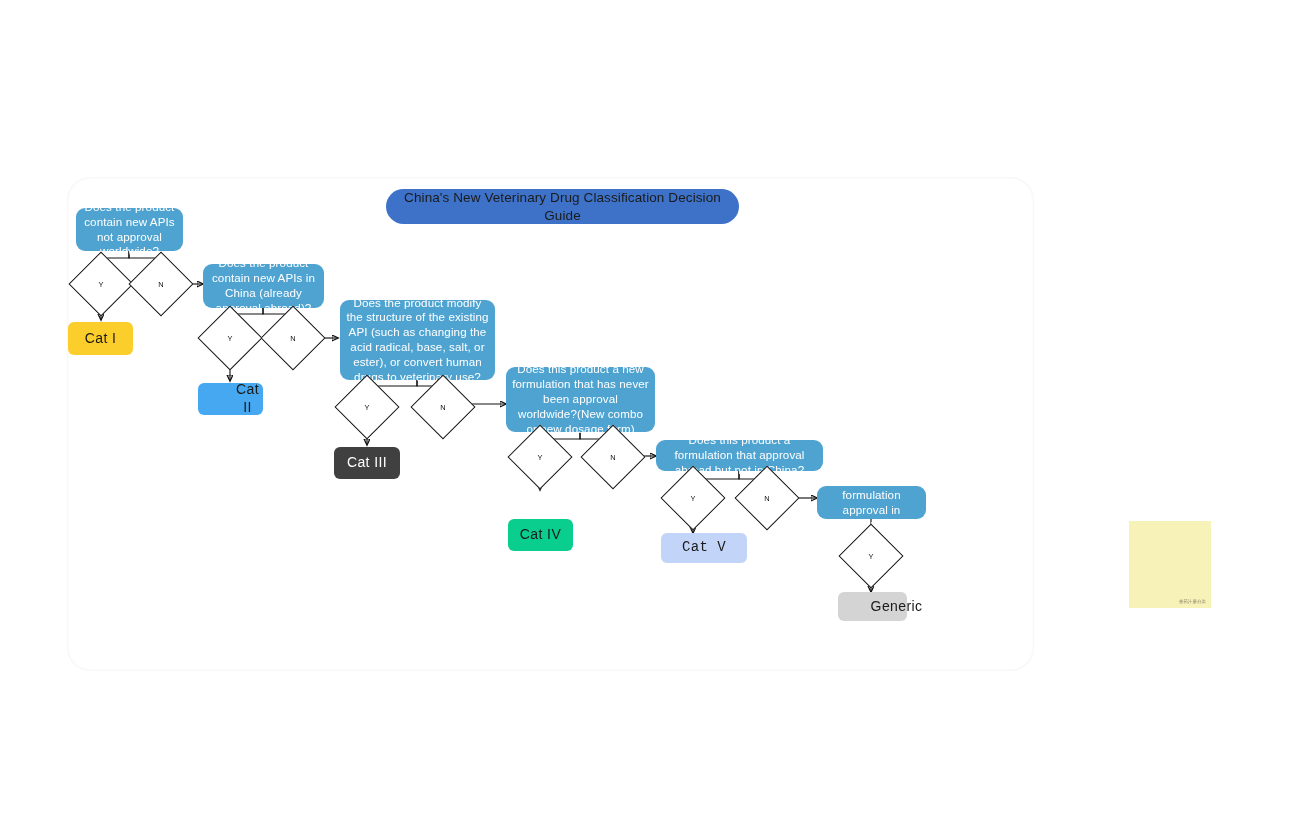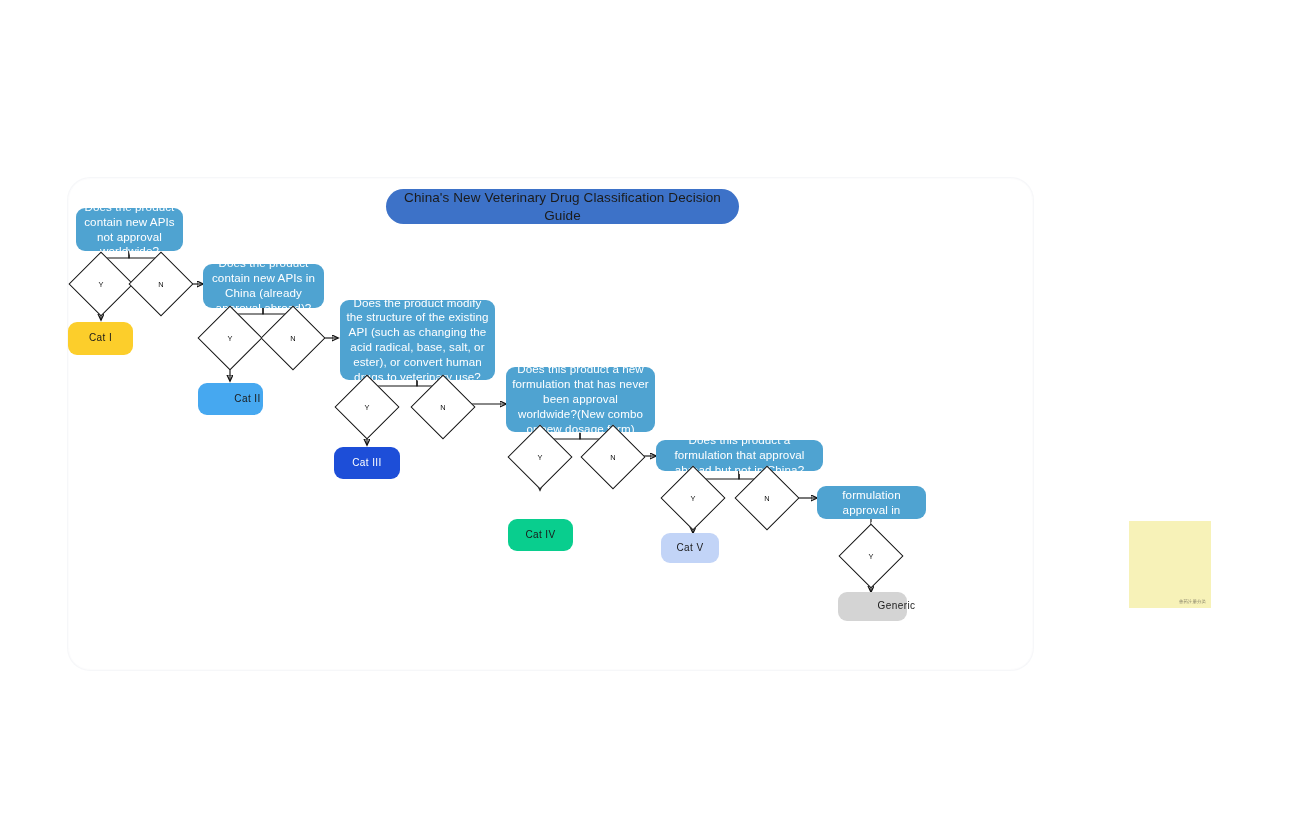--- a/index.html
+++ b/index.html
@@ -39,27 +39,28 @@
     color:#1b1b1b;
     font-size:13.5px;
   }
   .q-node{
     background:#4FA3D1;
     color:#ffffff;
     font-size:11.6px;
     padding:4px 6px;
   }
   .term-node{
-    font-size:10px;
+    font-size:14px;
     color:#1a1a1a;
     letter-spacing:.4px;
+    border-radius:6px;
   }
   .cat1{background:#FCCE2B;}
   .cat2{background:#46A8F0;}
-  .cat3{background:#1d4ed8;color:#ffffff;}
+  .cat3{background:#404040;color:#ffffff;}
   .cat4{background:#09CE8E;}
   .cat5{background:#C2D4F7;}
   .generic{background:#D4D4D4;padding-left:48px;}
 
   
   .diamond{
     position:absolute;
     z-index:5;
   }
   .diamond .dshape{
@@ -213,21 +214,21 @@
   </div>
 
   <div class="node term-node cat1" style="left:68px;top:322px;width:65px;height:33px;">Cat  I</div>
 
   <div class="node term-node cat2" style="left:198px;top:383px;width:65px;height:32px;padding-left:34px;">Cat  II</div>
 
   <div class="node term-node cat3" style="left:334px;top:447px;width:66px;height:32px;">Cat III</div>
 
   <div class="node term-node cat4" style="left:508px;top:519px;width:65px;height:32px;">Cat IV</div>
 
-  <div class="node term-node cat5" style="left:661px;top:533px;width:58px;height:30px;">Cat  V</div>
+  <div class="node term-node cat5" style="left:661px;top:533px;width:86px;height:30px;font-family:Liberation Mono, monospace;">Cat  V</div>
 
   <div class="node term-node generic" style="left:838px;top:592px;width:69px;height:29px;">Generic</div>
 
   <div class="sticky">
     <span class="stext">兽药注册分类</span>
   </div>
 
 </div>
 
 </body></html>

